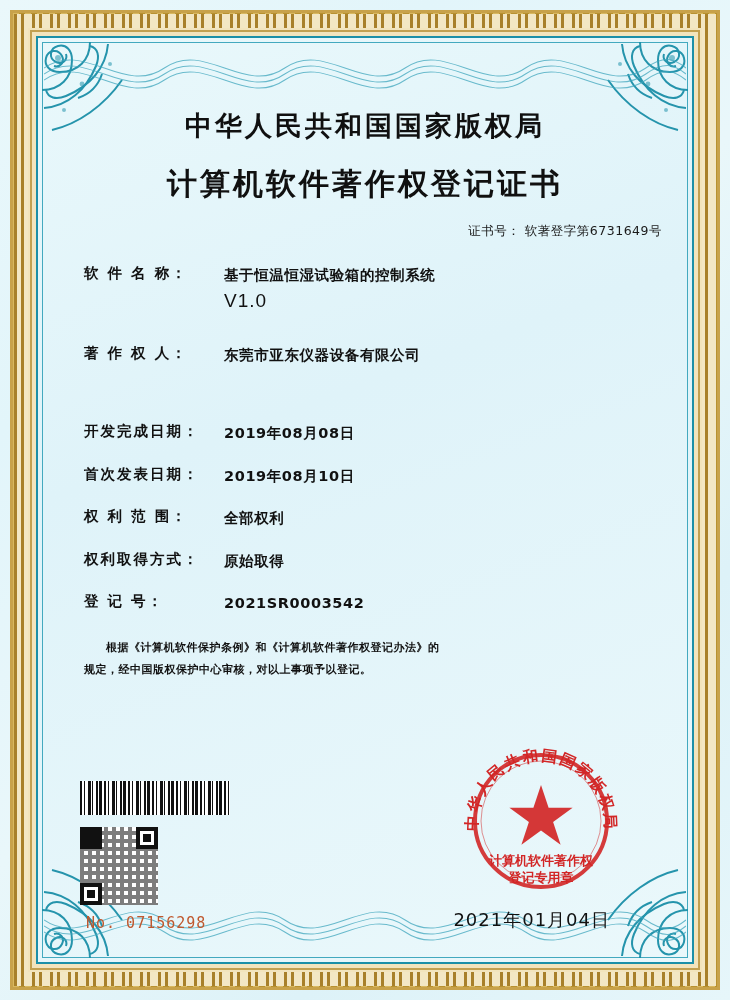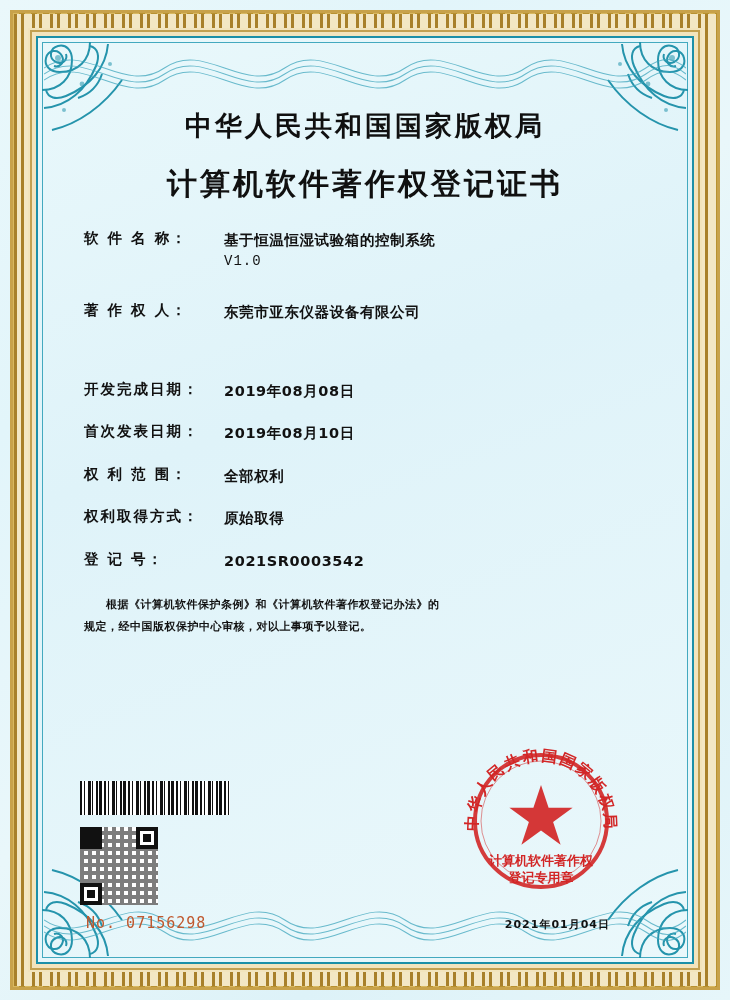--- a/index.html
+++ b/index.html
@@ -140,23 +140,23 @@
   }
   .field-value {
     font-size: 14.5px;
     color: #111;
     font-weight: bold;
     letter-spacing: 0.6px;
     line-height: 1.55;
   }
   .field-value .sub {
     display: block;
-    font-family: Liberation Mono, monospace;
+    font-family: Liberation Sans, sans-serif;
     font-weight: normal;
-    font-size: 14px;
+    font-size: 19px;
     letter-spacing: 1px;
   }
   .gap-lg { height: 36px; }
   .gap-sm { height: 8px; }
 
   .statement {
     margin-top: 22px;
     padding-left: 24px;
     padding-right: 10px;
     font-size: 11px;
@@ -213,22 +213,22 @@
     bottom: 68px;
     font-family: "DejaVu Sans Mono", "Liberation Mono", monospace;
     font-size: 15px;
     color: #c0582e;
     letter-spacing: 1px;
   }
   .issue-date {
     position: absolute;
     right: 120px;
     bottom: 68px;
-    font-size: 11px;
-    font-weight: bold;
+    font-size: 18px;
+    font-weight: normal;
     color: #111;
     letter-spacing: 1px;
   }
 
   
   .seal {
     position: absolute;
     right: 105px;
     bottom: 95px;
     width: 168px;
@@ -326,20 +326,21 @@
       </g>
     </svg>
   </div>
 
   <div class="content">
 
     <div class="title-line1">中华人民共和国国家版权局</div>
 
     <div class="title-line2">计算机软件著作权登记证书</div>
 
+    <div class="cert-no">证书号：  软著登字第6731649号</div>
 
     <div class="fields">
 
       <div class="field-row">
         <div class="field-label">软 件 名 称：</div>
         <div class="field-value">
           <span>基于恒温恒湿试验箱的控制系统</span>
           <span class="sub">V1.0</span>
         </div>
       </div>

